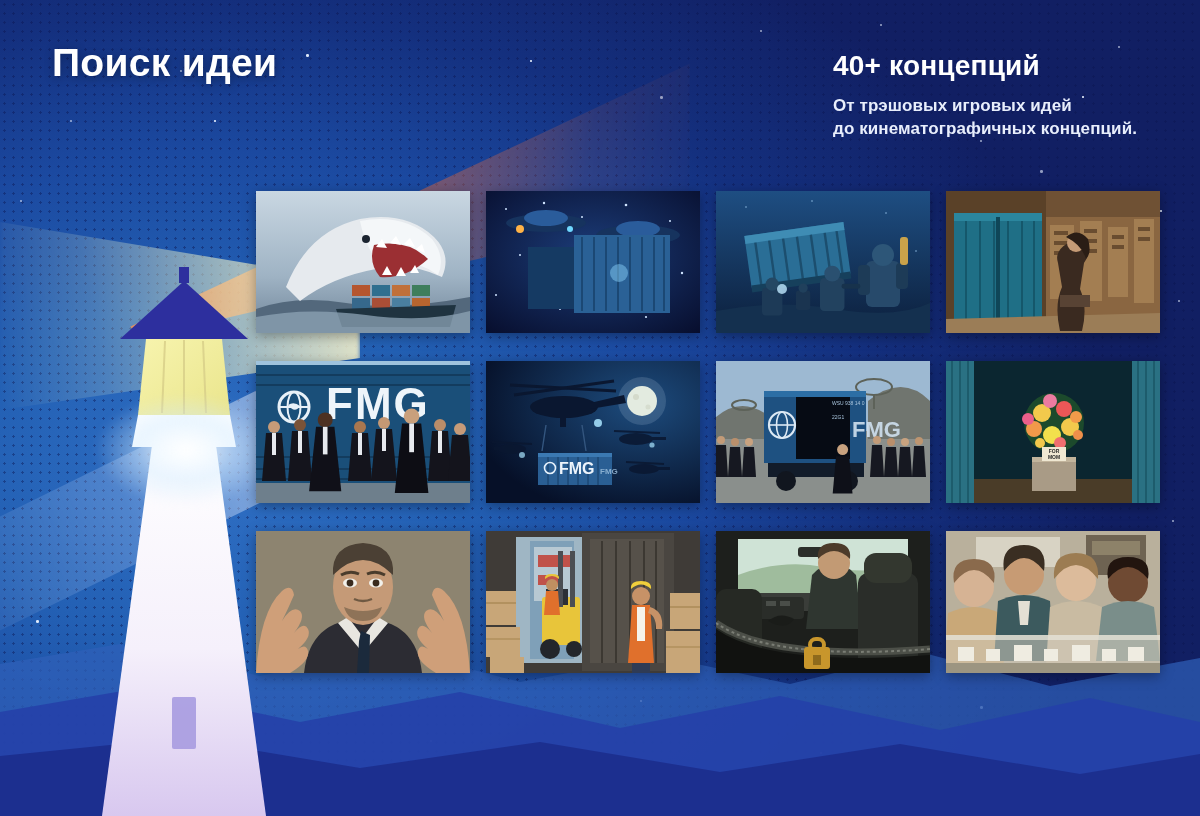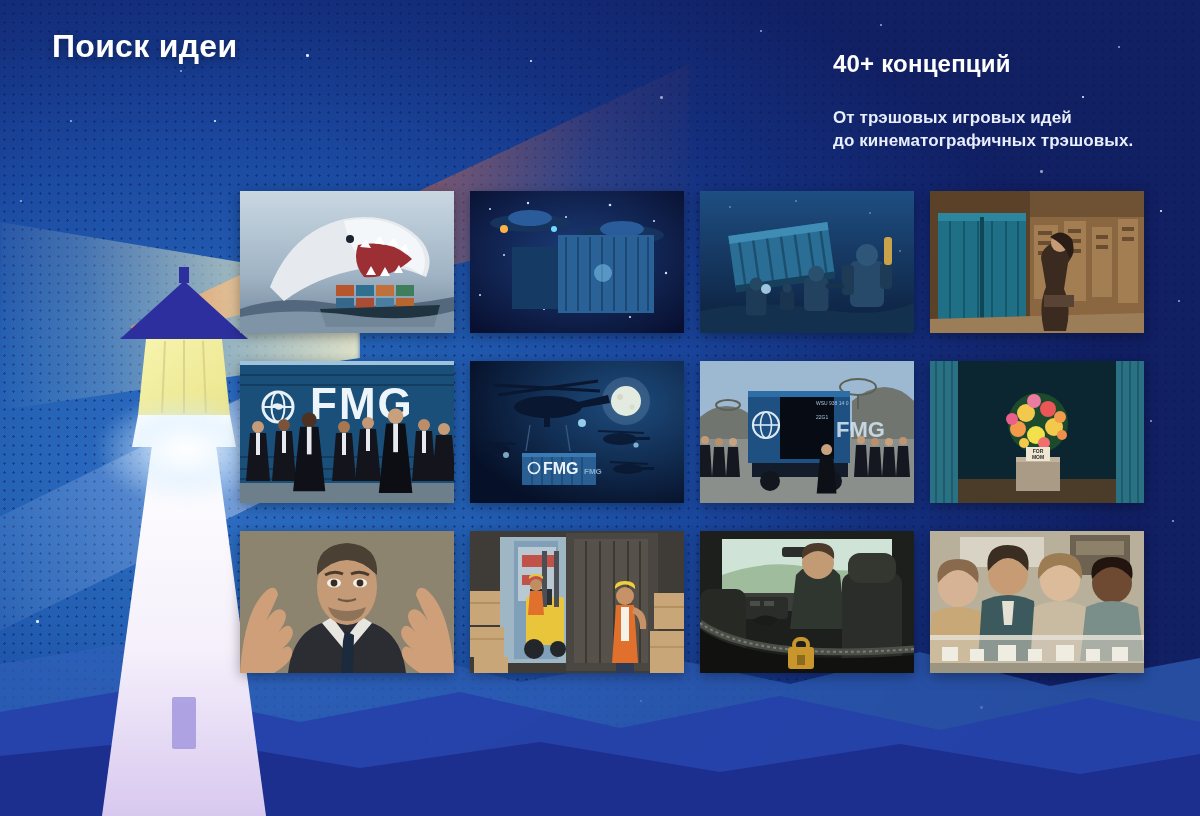--- a/index.html
+++ b/index.html
@@ -47,32 +47,32 @@
   }
   
   #lighthouse{position:absolute;left:34px;top:265px;width:300px;height:551px;}
   .glow{
     position:absolute;left:96px;top:395px;width:180px;height:110px;
     background:radial-gradient(ellipse at center, rgba(255,255,255,.92) 0%, rgba(210,235,255,.48) 38%, rgba(180,220,255,0) 72%);
     filter:blur(4px);pointer-events:none;
   }
   
   #title{
-    position:absolute;left:52px;top:28px;
-    font-size:32px;font-weight:700;color:#ffffff;letter-spacing:.3px;
+    position:absolute;left:52px;top:41px;
+    font-size:39px;font-weight:700;color:#ffffff;letter-spacing:.3px;
     text-shadow:0 2px 10px rgba(0,0,0,.35);
   }
   #stats{position:absolute;left:833px;top:50px;width:330px;}
   #stats-headline{
-    font-size:24px;font-weight:700;color:#ffffff;letter-spacing:.2px;margin:0 0 28px 0;
+    font-size:28px;font-weight:700;color:#ffffff;letter-spacing:.2px;margin:0 0 12px 0;
   }
   .stats-line{font-size:17px;line-height:1.38;color:#e8eefc;font-weight:600;letter-spacing:.1px;}
   
   #grid{
-    position:absolute;left:240px;top:191px;
+    position:absolute;left:256px;top:191px;
     width:904px;height:482px;
     display:grid;grid-template-columns:repeat(4,214px);grid-template-rows:repeat(3,142px);
     column-gap:16px;row-gap:28px;
   }
   .tile{
     position:relative;width:214px;height:142px;overflow:hidden;
     background:#0d1640;box-shadow:0 3px 12px rgba(0,0,0,.35);
   }
   .tile svg{display:block;width:100%;height:100%;}
 </style>
@@ -147,21 +147,21 @@
 
     <rect x="138" y="432" width="24" height="52" rx="2" fill="#a79be0" opacity="0.9"></rect>
   </svg>
   <div class="glow"></div>
 
   <div id="title">Поиск идеи</div>
 
   <div id="stats">
     <div id="stats-headline">40+ концепций</div>
     <div class="stats-line">От трэшовых игровых идей</div>
-    <div class="stats-line">до кинематографичных трэшовых.</div>
+    <div class="stats-line">до кинематографичных концепций.</div>
   </div>
 
   <div id="grid">
 
     <div class="tile">
       <svg viewBox="0 0 214 142" preserveAspectRatio="none">
         <defs>
             <linearGradient id="g1" x1="0" y1="0" x2="0" y2="1">
               <stop offset="0%" stop-color="#c9d7e2"></stop>
               <stop offset="60%" stop-color="#9fb3c4"></stop>

